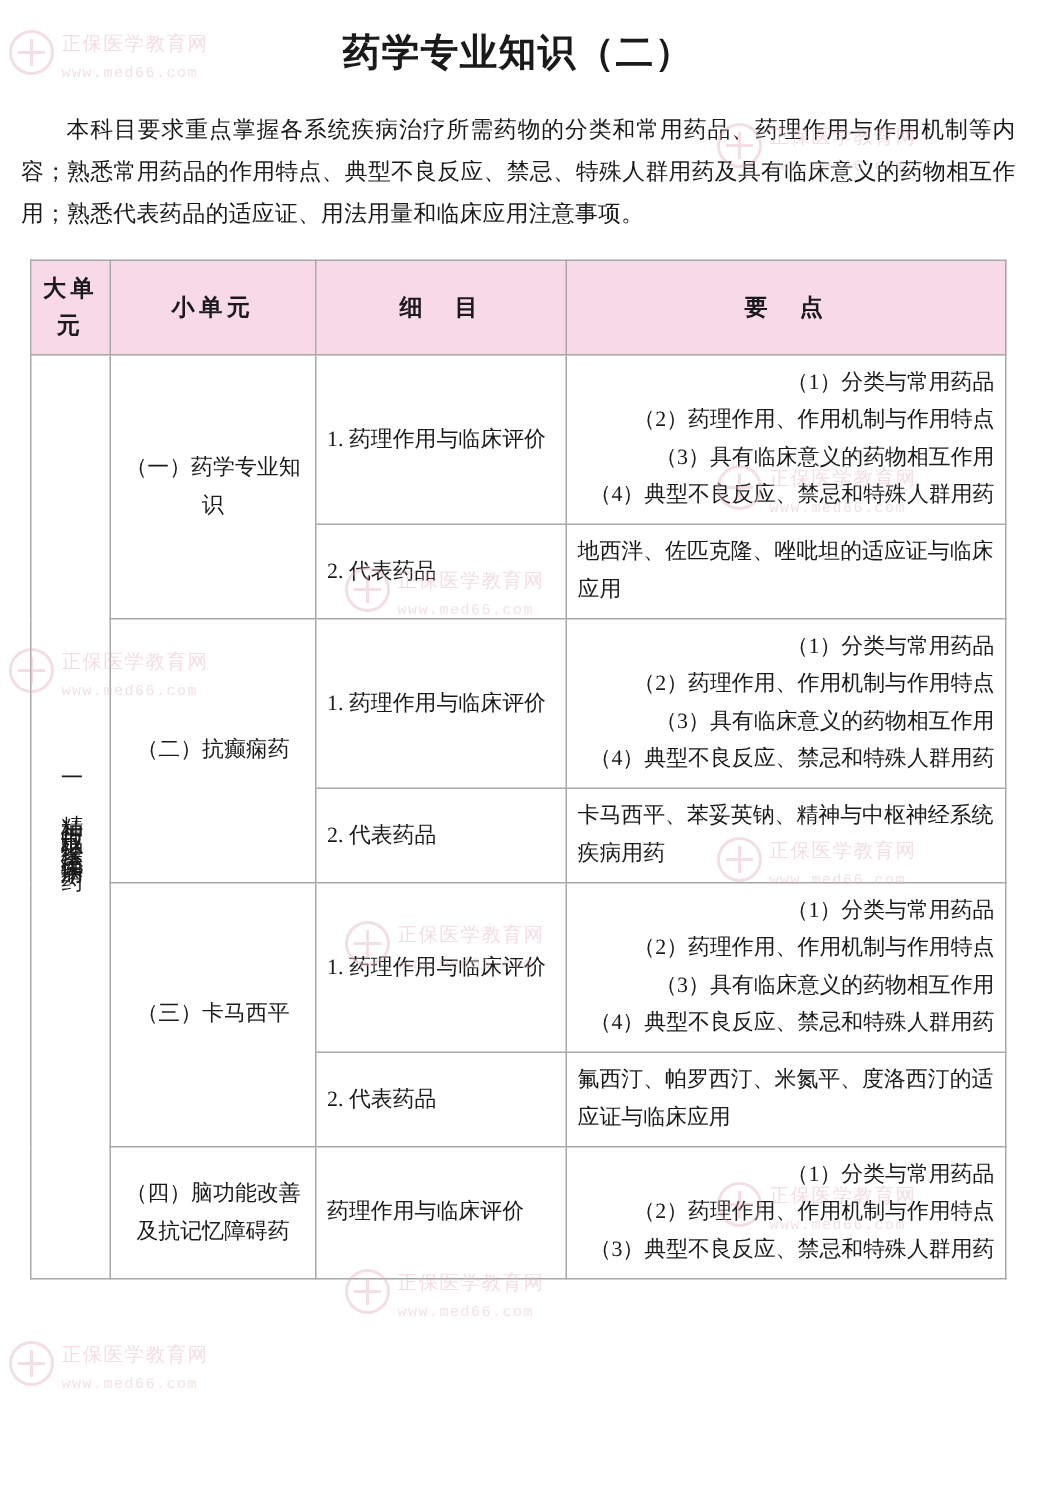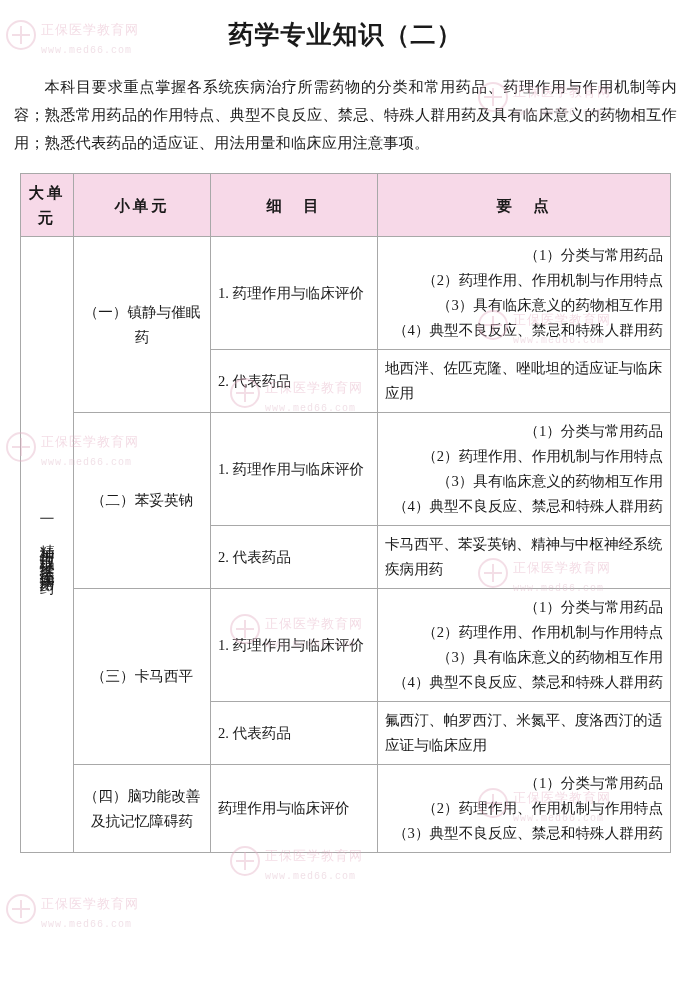--- a/index.html
+++ b/index.html
@@ -168,38 +168,38 @@
         <th style="width:152px;">细　目</th>
         <th>要　点</th>
       </tr>
     </thead>
     <tbody>
 
       <tr>
         <td class="bigunit" rowspan="7">
           <span class="vtext">一　精神与中枢神经系统疾病用药</span>
         </td>
-        <td class="smallunit" rowspan="2">（一）镇静与催眠药</td>
+        <td class="smallunit" rowspan="2">（一）药学专业知识</td>
         <td class="detail">1. 药理作用与临床评价</td>
         <td class="points">
           <span class="line">（1）分类与常用药品</span>
           <span class="line">（2）药理作用、作用机制与作用特点</span>
           <span class="line">（3）具有临床意义的药物相互作用</span>
           <span class="line">（4）典型不良反应、禁忌和特殊人群用药</span>
         </td>
       </tr>
       <tr>
         <td class="detail">2. 代表药品</td>
         <td class="points">
           <span class="wrapline">地西泮、佐匹克隆、唑吡坦的适应证与临床应用</span>
         </td>
       </tr>
 
       <tr>
-        <td class="smallunit" rowspan="2">（二）苯妥英钠</td>
+        <td class="smallunit" rowspan="2">（二）抗癫痫药</td>
         <td class="detail">1. 药理作用与临床评价</td>
         <td class="points">
           <span class="line">（1）分类与常用药品</span>
           <span class="line">（2）药理作用、作用机制与作用特点</span>
           <span class="line">（3）具有临床意义的药物相互作用</span>
           <span class="line">（4）典型不良反应、禁忌和特殊人群用药</span>
         </td>
       </tr>
       <tr>
         <td class="detail">2. 代表药品</td>

